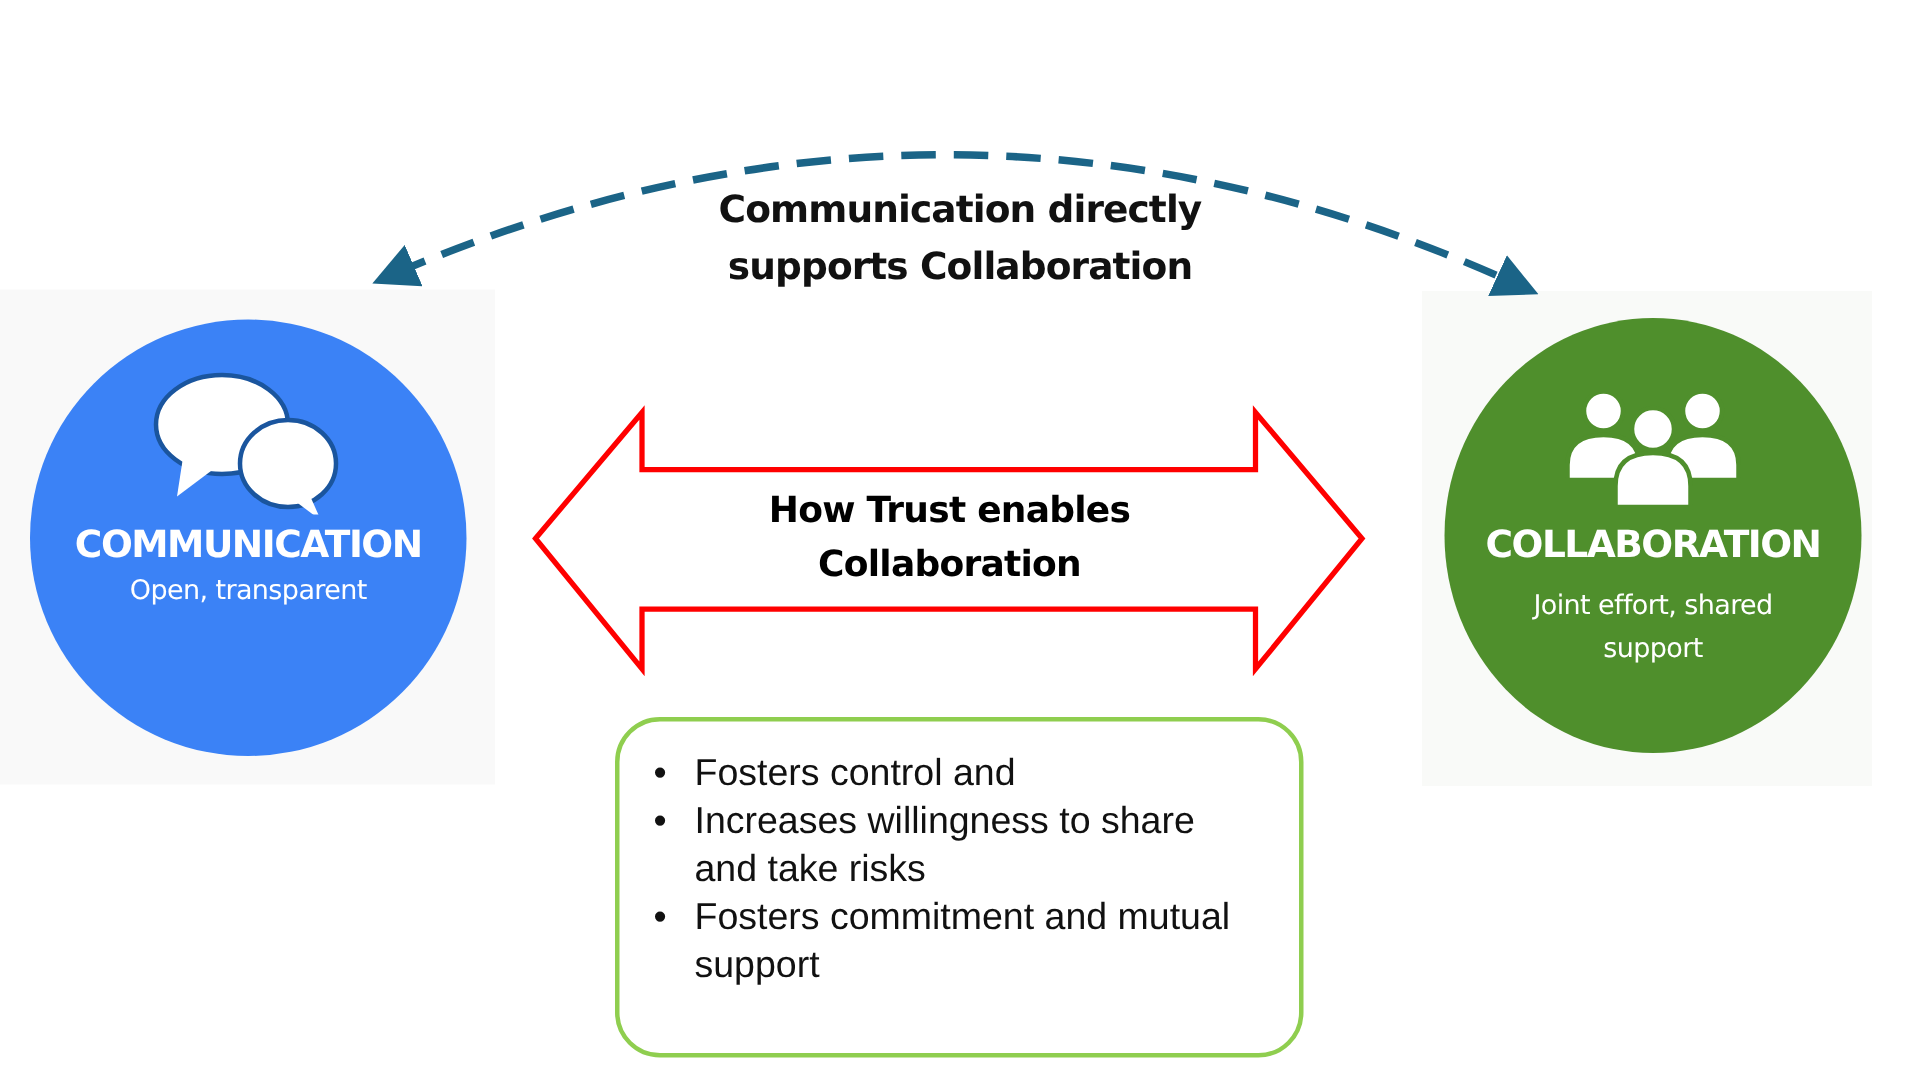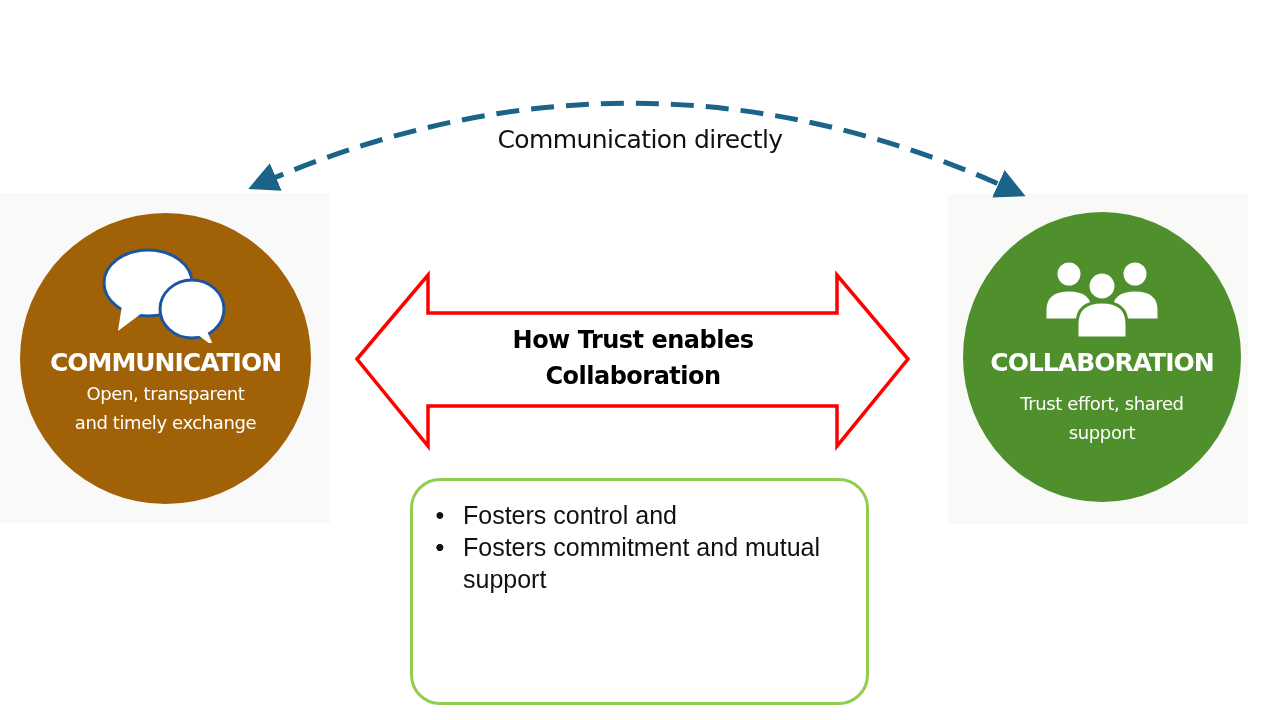--- a/index.html
+++ b/index.html
@@ -30,21 +30,21 @@
 
     .circle {
       position: absolute;
       border-radius: 50%;
       color: #ffffff;
       text-align: center;
       box-sizing: border-box;
     }
     .circle.blue {
       left: 20px; top: 213px; width: 291px; height: 291px;
-      background: #a16207;
+      background: #3b82f6;
     }
     .circle.green {
       left: 963px; top: 212px; width: 278px; height: 290px;
       background: #4f8f2c;
     }
     .circle .icon-wrap {
       position: absolute;
       left: 0; right: 0;
     }
     .circle.blue .icon-wrap { top: 30px; height: 100px; }
@@ -79,21 +79,21 @@
       left: 440px;
       top: 121px;
       width: 400px;
       text-align: center;
       font-family: "DejaVu Sans", sans-serif;
       font-size: 25px;
       line-height: 38px;
       color: #111111;
       letter-spacing: -0.6px;
     }
-    .arc-label span { display: block; }
+    .arc-label span { display: block; font-weight: bold; }
 
     .arrow-label {
       position: absolute;
       left: 430px;
       top: 322px;
       width: 406px;
       text-align: center;
       font-family: "DejaVu Sans", sans-serif;
       font-weight: bold;
       font-size: 24px;
@@ -150,20 +150,21 @@
       <path d="M0,0 L6,3 L0,6 z" fill="#1b6487"></path>
     </marker>
   </defs>
   <path d="M262,183 Q640,20 1012,190" fill="none" stroke="#1b6487" stroke-width="5" stroke-dasharray="23,12" marker-start="url(#arrowhead)" marker-end="url(#arrowhead)"></path>
 
   <polygon points="357,359 428,275 428,313 837,313 837,275 908,359 837,446 837,406 428,406 428,446" fill="#ffffff" stroke="#ff0000" stroke-width="3.5" stroke-linejoin="miter"></polygon>
 </svg>
 
 <div class="arc-label">
   <span>Communication directly</span>
+  <span>supports Collaboration</span>
 </div>
 
 <div class="arrow-label">
   <span>How Trust enables</span>
   <span>Collaboration</span>
 </div>
 
 <div class="circle blue">
   <div class="icon-wrap">
     <svg width="291" height="100" viewBox="0 0 291 100">
@@ -171,52 +172,53 @@
         <ellipse cx="128" cy="40" rx="44" ry="33" fill="#ffffff"></ellipse>
         <path d="M102,62 L98,88 L122,70 Z" fill="#ffffff" stroke="none"></path>
         <ellipse cx="172" cy="66" rx="32" ry="29" fill="#ffffff"></ellipse>
         <path d="M186,86 L194,104 L178,92 Z" fill="#ffffff" stroke="none"></path>
       </g>
     </svg>
   </div>
   <div class="title">COMMUNICATION</div>
   <div class="desc">
     <span>Open, transparent</span>
-    <span>and timely exchange</span>
   </div>
 </div>
 
 <div class="circle green">
   <div class="icon-wrap">
     <svg width="278" height="80" viewBox="0 0 278 80">
       <g fill="#ffffff" stroke="#4f8f2c" stroke-width="3">
         <circle cx="106" cy="12" r="13"></circle>
         <path d="M82,48 Q82,28 106,28 Q130,28 130,48 L130,58 L82,58 Z"></path>
         <circle cx="172" cy="12" r="13"></circle>
         <path d="M148,48 Q148,28 172,28 Q196,28 196,48 L196,58 L148,58 Z"></path>
         <circle cx="139" cy="24" r="14"></circle>
         <path d="M114,62 Q114,40 139,40 Q164,40 164,62 L164,76 L114,76 Z"></path>
       </g>
     </svg>
   </div>
   <div class="title">COLLABORATION</div>
   <div class="desc">
-    <span>Trust effort, shared</span>
+    <span>Joint effort, shared</span>
     <span>support</span>
   </div>
 </div>
 
 <div class="benefits-box">
   <ul>
     <li>
       <span class="bullet">•</span>
       <div>Fosters control and</div>
     </li>
     <li>
       <span class="bullet">•</span>
+      <div>Increases willingness to share</div>
+      <div>and take risks</div>
     </li>
     <li>
       <span class="bullet">•</span>
       <div>Fosters commitment and mutual</div>
       <div>support</div>
     </li>
   </ul>
 </div>
 
 </body></html>

